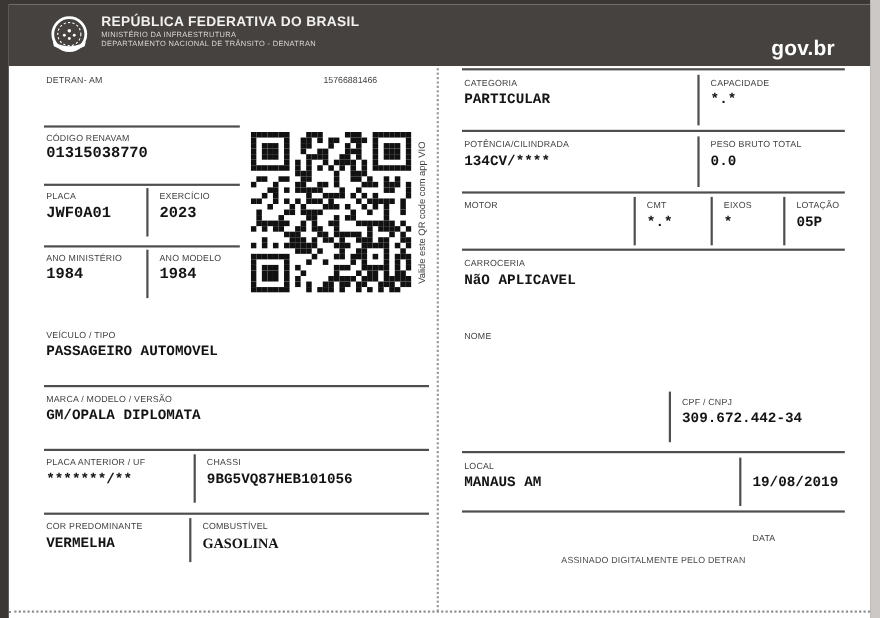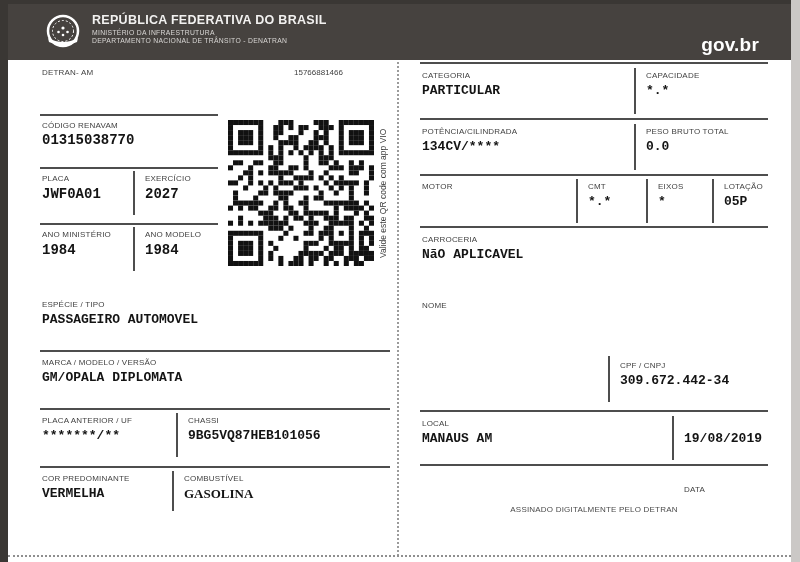--- a/index.html
+++ b/index.html
@@ -61,21 +61,21 @@
 
   <div class="hl" style="left:40px;top:114px;width:178px;"></div>
   <div class="lbl" style="left:42px;top:121px;">CÓDIGO RENAVAM</div>
   <div class="val big" style="left:42px;top:132px;">01315038770</div>
 
   <div class="hl" style="left:40px;top:167px;width:178px;"></div>
   <div class="lbl" style="left:42px;top:174px;">PLACA</div>
   <div class="val big" style="left:42px;top:186px;">JWF0A01</div>
   <div class="vl" style="left:133px;top:171px;height:44px;"></div>
   <div class="lbl" style="left:145px;top:174px;">EXERCÍCIO</div>
-  <div class="val big" style="left:145px;top:186px;">2027</div>
+  <div class="val big" style="left:145px;top:186px;">2023</div>
 
   <div class="hl" style="left:40px;top:223px;width:178px;"></div>
   <div class="lbl" style="left:42px;top:230px;">ANO MINISTÉRIO</div>
   <div class="val big" style="left:42px;top:242px;">1984</div>
   <div class="vl" style="left:133px;top:227px;height:44px;"></div>
   <div class="lbl" style="left:145px;top:230px;">ANO MODELO</div>
   <div class="val big" style="left:145px;top:242px;">1984</div>
 
   <div class="qr" id="qr"><svg width="146" height="146" viewBox="0 0 145 145" fill="#111">
         <rect x="0" y="0" width="5" height="5"></rect>
@@ -486,21 +486,21 @@
         <rect x="70" y="140" width="5" height="5"></rect>
         <rect x="80" y="140" width="5" height="5"></rect>
         <rect x="95" y="140" width="5" height="5"></rect>
         <rect x="105" y="140" width="5" height="5"></rect>
         <rect x="115" y="140" width="5" height="5"></rect>
         <rect x="125" y="140" width="5" height="5"></rect>
         <rect x="130" y="140" width="5" height="5"></rect>
       </svg></div>
   <div class="qr-caption">Valide este QR code com app VIO</div>
 
-  <div class="lbl" style="left:42px;top:300px;">ESPÉCIE / TIPO</div>
+  <div class="lbl" style="left:42px;top:300px;">VEÍCULO / TIPO</div>
   <div class="val" style="left:42px;top:312px;">PASSAGEIRO AUTOMOVEL</div>
 
   <div class="hl" style="left:40px;top:350px;width:350px;"></div>
   <div class="lbl" style="left:42px;top:358px;">MARCA / MODELO / VERSÃO</div>
   <div class="val" style="left:42px;top:370px;">GM/OPALA DIPLOMATA</div>
 
   <div class="hl" style="left:40px;top:408px;width:350px;"></div>
   <div class="lbl" style="left:42px;top:416px;">PLACA ANTERIOR / UF</div>
   <div class="val" style="left:42px;top:428px;">*******/**</div>
   <div class="vl" style="left:176px;top:413px;height:44px;"></div>

